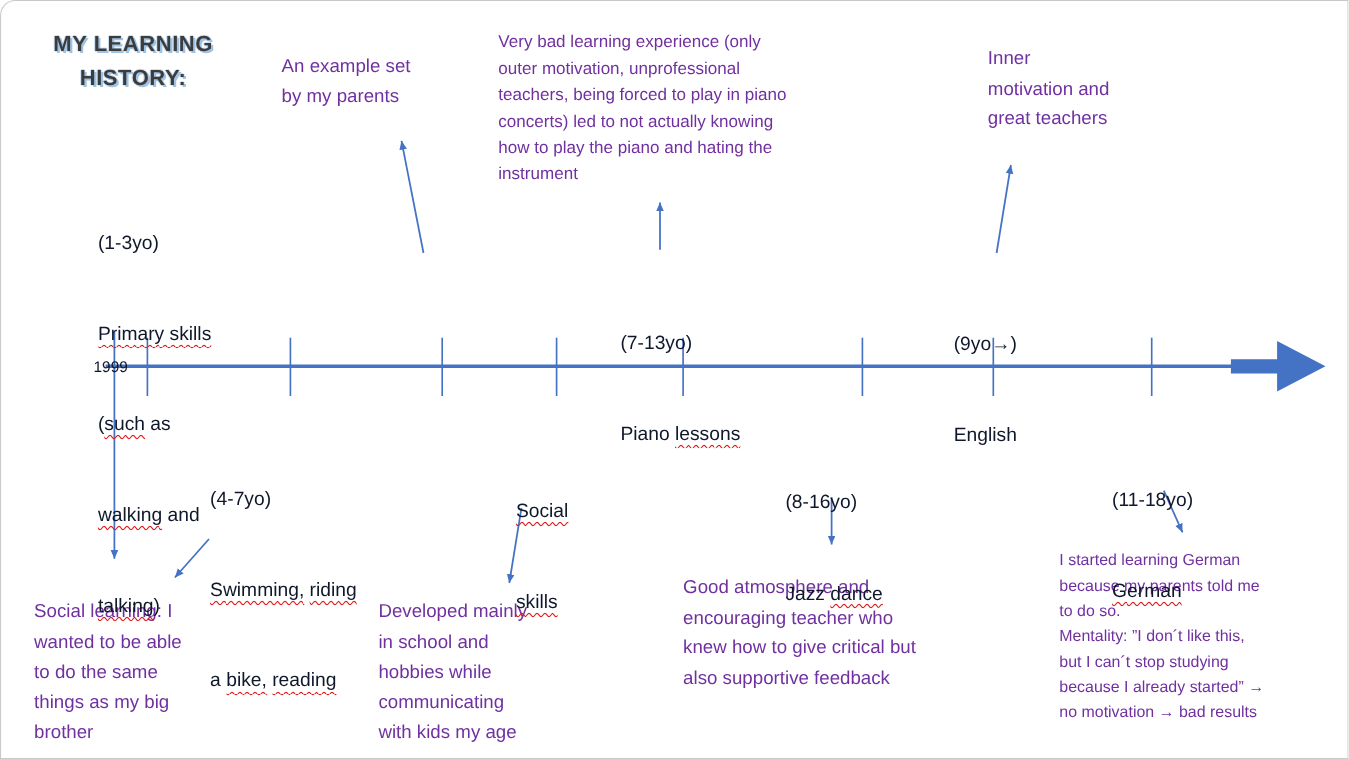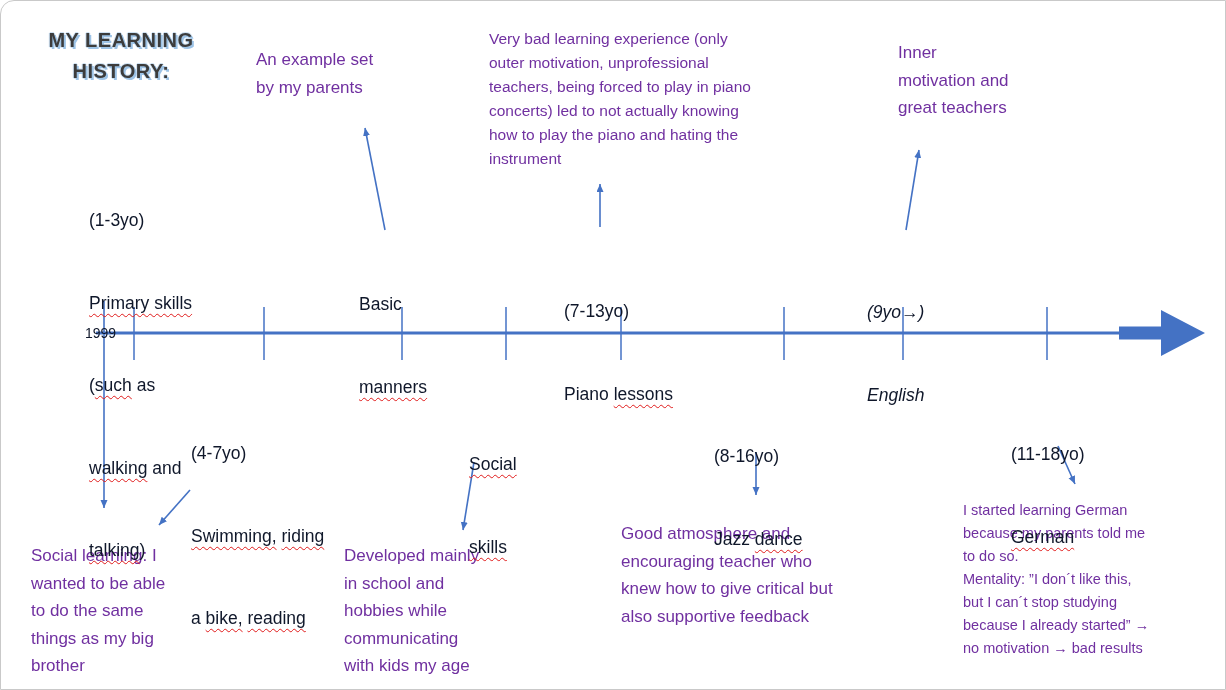--- a/index.html
+++ b/index.html
@@ -3,21 +3,21 @@
 <meta charset="utf-8">
 <style>
   html,body{margin:0;padding:0;background:#ffffff;}
   .slide{
     position:relative;width:1226px;height:690px;background:#ffffff;
     border:1px solid #c9c9c9;border-radius:14px 0 0 0;overflow:hidden;
     font-family:"Liberation Sans",sans-serif;box-sizing:border-box;
   }
   .abs{position:absolute;white-space:pre;}
   .purple{color:#7030A0;font-size:17px;line-height:27.5px;}
-  .purple.small{font-size:15.5px;line-height:24px;margin-left:36px;}
+  .purple.small{font-size:15.5px;line-height:24px;}
   .purple.tiny{font-size:14.5px;line-height:23px;}
   .black{color:#0f172a;font-size:17.5px;line-height:27.5px;}
   .sq{
     text-decoration-line:underline;
     text-decoration-style:wavy;
     text-decoration-color:#e01b1b;
     text-decoration-thickness:1px;
     text-underline-offset:4px;
     text-decoration-skip-ink:none;
   }
@@ -105,31 +105,27 @@
 no motivation → bad results</div>
 
   <div class="abs black" style="left:88px;top:151px;">
     <div>(1-3yo)</div>
     <div><span class="sq">Primary skills</span></div>
     <div><span>(</span><span class="sq">such</span> <span>as</span></div>
     <div><span class="sq">walking</span> <span>and</span></div>
     <div><span class="sq">talking</span><span>)</span></div>
   </div>
 
-  <div class="abs black" style="left:358px;top:235px;">
-    <div>Basic</div>
-    <div><span class="sq">manners</span></div>
-  </div>
 
   <div class="abs black" style="left:563px;top:242px;">
     <div>(7-13yo)</div>
     <div><span>Piano</span> <span class="sq">lessons</span></div>
   </div>
 
-  <div class="abs black" style="left:866px;top:243px;font-style:italic;">
+  <div class="abs black" style="left:866px;top:243px;">
     <div>(9yo→)</div>
     <div>English</div>
   </div>
 
   <div class="abs black" style="left:190px;top:384px;">
     <div>(4-7yo)</div>
     <div><span class="sq">Swimming,</span> <span class="sq">riding</span></div>
     <div><span>a</span> <span class="sq">bike,</span> <span class="sq">reading</span></div>
     <div> </div>
   </div>

